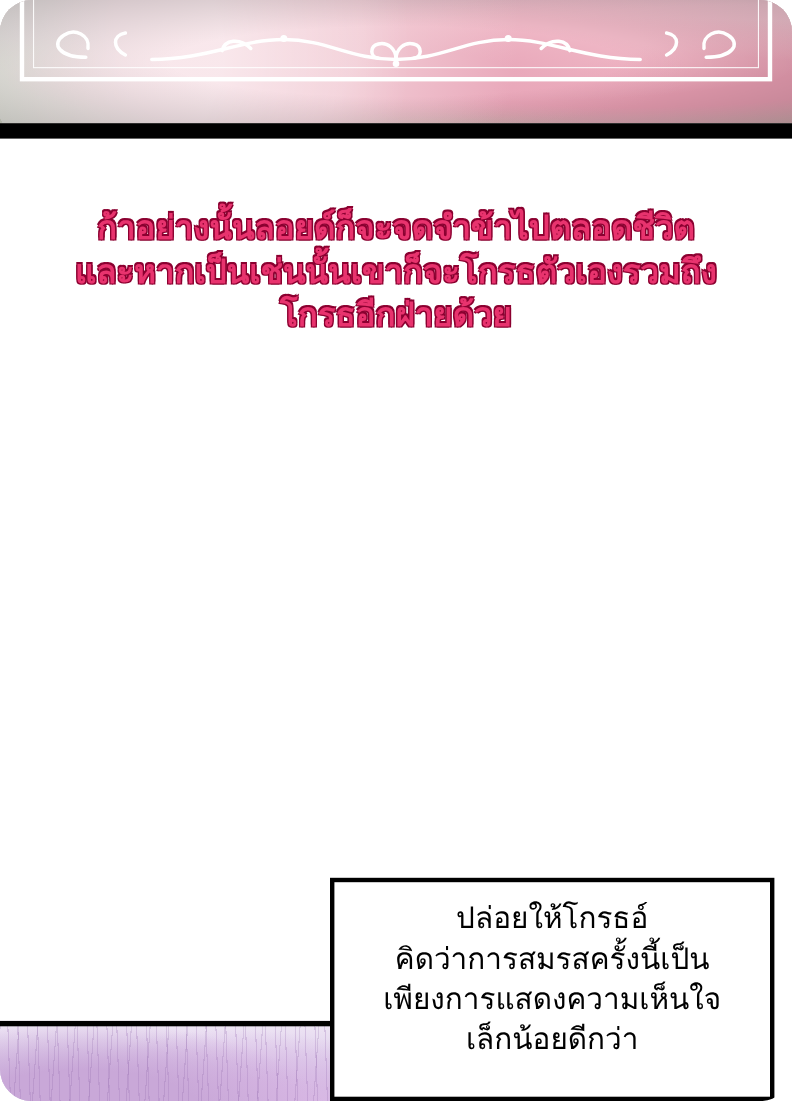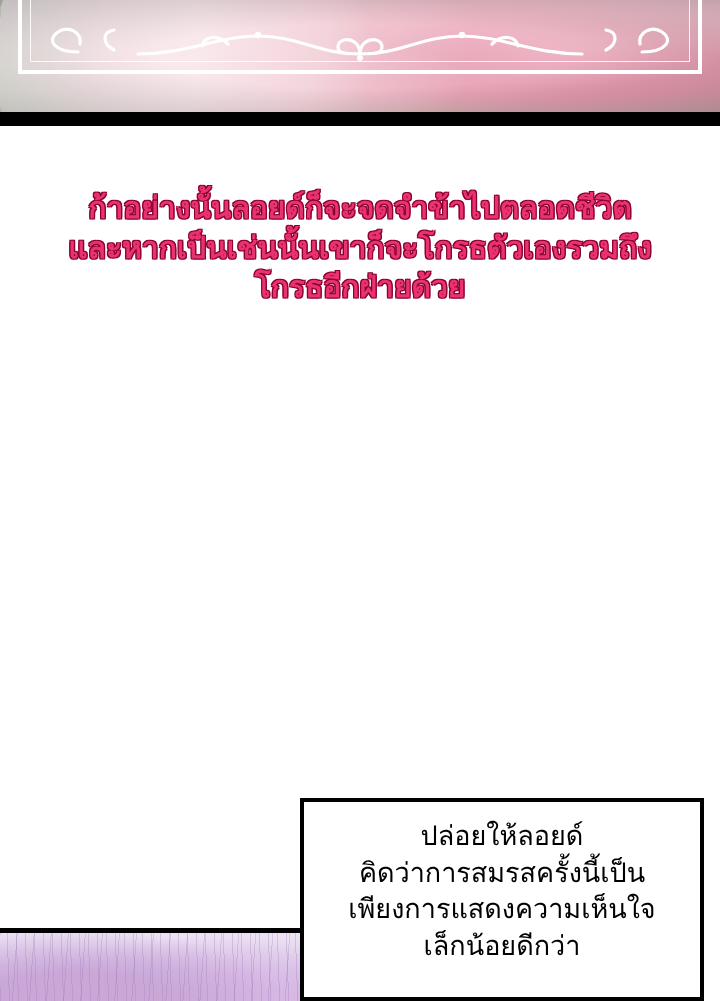--- a/index.html
+++ b/index.html
@@ -9,20 +9,21 @@
   }
   body {
     font-family: "DejaVu Sans", sans-serif;
   }
   .page {
     position: relative;
     width: 720px;
     height: 1001px;
     overflow: hidden;
     background: #ffffff;
+    border-radius: 29px;
   }
 
   
   .floral-panel {
     position: absolute;
     left: 0;
     top: 0;
     width: 720px;
     height: 112px;
     overflow: hidden;
@@ -215,19 +216,19 @@
 และหากเป็นเช่นนั้นเขาก็จะโกรธตัวเองรวมถึง
 โกรธอีกฝ่ายด้วย</div>
 
   <div class="lower-art">
     <div class="lower-art-bg"></div>
     <div class="lower-art-strokes"></div>
     <div class="lower-art-top-rule"></div>
   </div>
 
   <div class="bubble">
-    <div class="bubble-text">ปล่อยให้ลอยด์
+    <div class="bubble-text">ปล่อยให้โกรธอ์
 คิดว่าการสมรสครั้งนี้เป็น
 เพียงการแสดงความเห็นใจ
 เล็กน้อยดีกว่า</div>
   </div>
 
 </div>
 
 </body></html>

